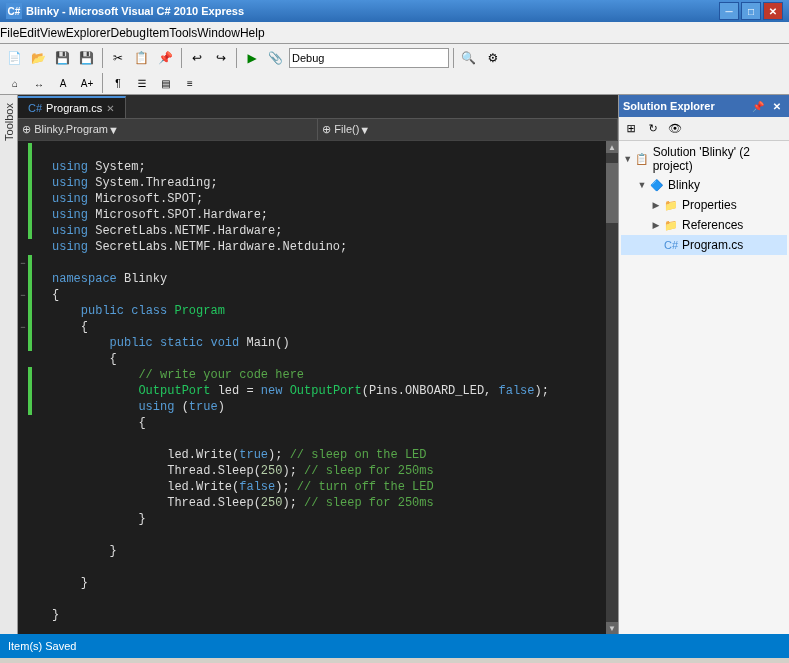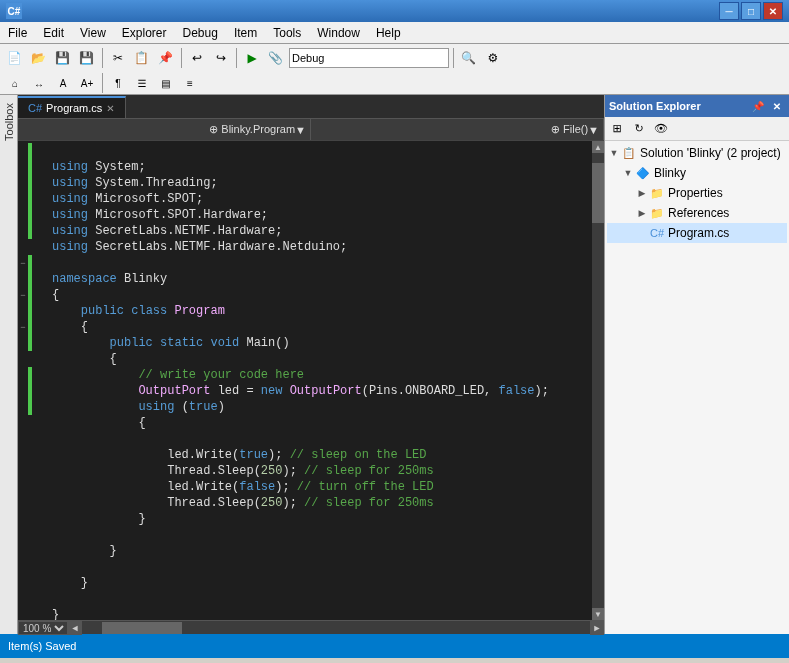--- a/index.html
+++ b/index.html
@@ -29,21 +29,21 @@
     
     .menu-bar {
       background: #f0f0f0;
       height: 22px;
       display: flex;
       align-items: center;
       border-bottom: 1px solid #999;
       font-size: 12px;
     }
     .menu-item {
-      padding: 2px 8px;
+      padding: 2px 0;
       cursor: pointer;
       height: 100%;
       display: flex;
       align-items: center;
     }
 
     
     .toolbar-area {
       background: #f0f0f0;
       border-bottom: 1px solid #999;
@@ -137,21 +137,21 @@
       flex: 1;
       background: #3c3c3c;
       color: #ddd;
       border: none;
       border-right: 1px solid #555;
       font-size: 11px;
       padding: 0 4px;
       cursor: pointer;
       display: flex;
       align-items: center;
-      justify-content: flex-end;
+      justify-content: flex-start;
     }
 
     
     .code-area {
       display: flex;
       flex: 1;
       overflow: hidden;
       background: #1e1e1e;
       position: relative;
     }
@@ -163,26 +163,26 @@
       font-size: 13px;
       color: #dcdcdc;
       overflow: auto;
       white-space: pre;
       line-height: 16px;
     }
 
     
     .kw { color: #569cd6; }
     .comment { color: #57a64a; }
-    .type { color: #f0abfc; }
+    .type { color: #22c55e; }
     .number { color: #b5cea8; }
 
     
     .solution-explorer {
-      width: 185px;
+      width: 171px;
       background: #f5f5f5;
       border-left: 1px solid #999;
       display: flex;
       flex-direction: column;
     }
     .se-title-bar {
       background: #3c6eb4;
       color: white;
       height: 22px;
       display: flex;
@@ -270,20 +270,21 @@
       left: 20px;
       background: #666;
     }
   </style>
 </head>
 <body>
 
 <div class="title-bar">
   <div class="title-bar-left">
     <div class="title-bar-icon">C#</div>
+    <span>Blinky - Microsoft Visual C# 2010 Express</span>
   </div>
   <div class="title-bar-buttons">
     <div class="title-btn">─</div>
     <div class="title-btn">□</div>
     <div class="title-btn close">✕</div>
   </div>
 </div>
 
 <div class="menu-bar">
   <div class="menu-item">File</div>
@@ -465,30 +466,20 @@
 
       <div style="width:12px;background:#3c3c3c;display:flex;flex-direction:column;">
         <div style="width:12px;height:12px;background:#666;display:flex;align-items:center;justify-content:center;font-size:8px;color:#ccc;">▲</div>
         <div style="flex:1;background:#3c3c3c;position:relative;">
           <div style="position:absolute;top:10px;width:12px;height:60px;background:#666;"></div>
         </div>
         <div style="width:12px;height:12px;background:#666;display:flex;align-items:center;justify-content:center;font-size:8px;color:#ccc;">▼</div>
       </div>
     </div>
 
-    <div class="h-scroll-area">
-      <select class="zoom-select">
-        <option>100 %</option>
-      </select>
-      <div style="width:14px;height:14px;background:#555;display:flex;align-items:center;justify-content:center;font-size:9px;color:#ccc;">◄</div>
-      <div class="h-scroll-track">
-        <div class="h-scroll-thumb"></div>
-      </div>
-      <div style="width:14px;height:14px;background:#555;display:flex;align-items:center;justify-content:center;font-size:9px;color:#ccc;">►</div>
-    </div>
   </div>
 
   <div class="solution-explorer">
     <div class="se-title-bar">
       <span>Solution Explorer</span>
       <div style="display:flex;gap:2px;">
         <div style="width:16px;height:16px;display:flex;align-items:center;justify-content:center;color:white;font-size:10px;cursor:pointer;">📌</div>
         <div style="width:16px;height:16px;display:flex;align-items:center;justify-content:center;color:white;font-size:10px;cursor:pointer;">✕</div>
       </div>
     </div>

